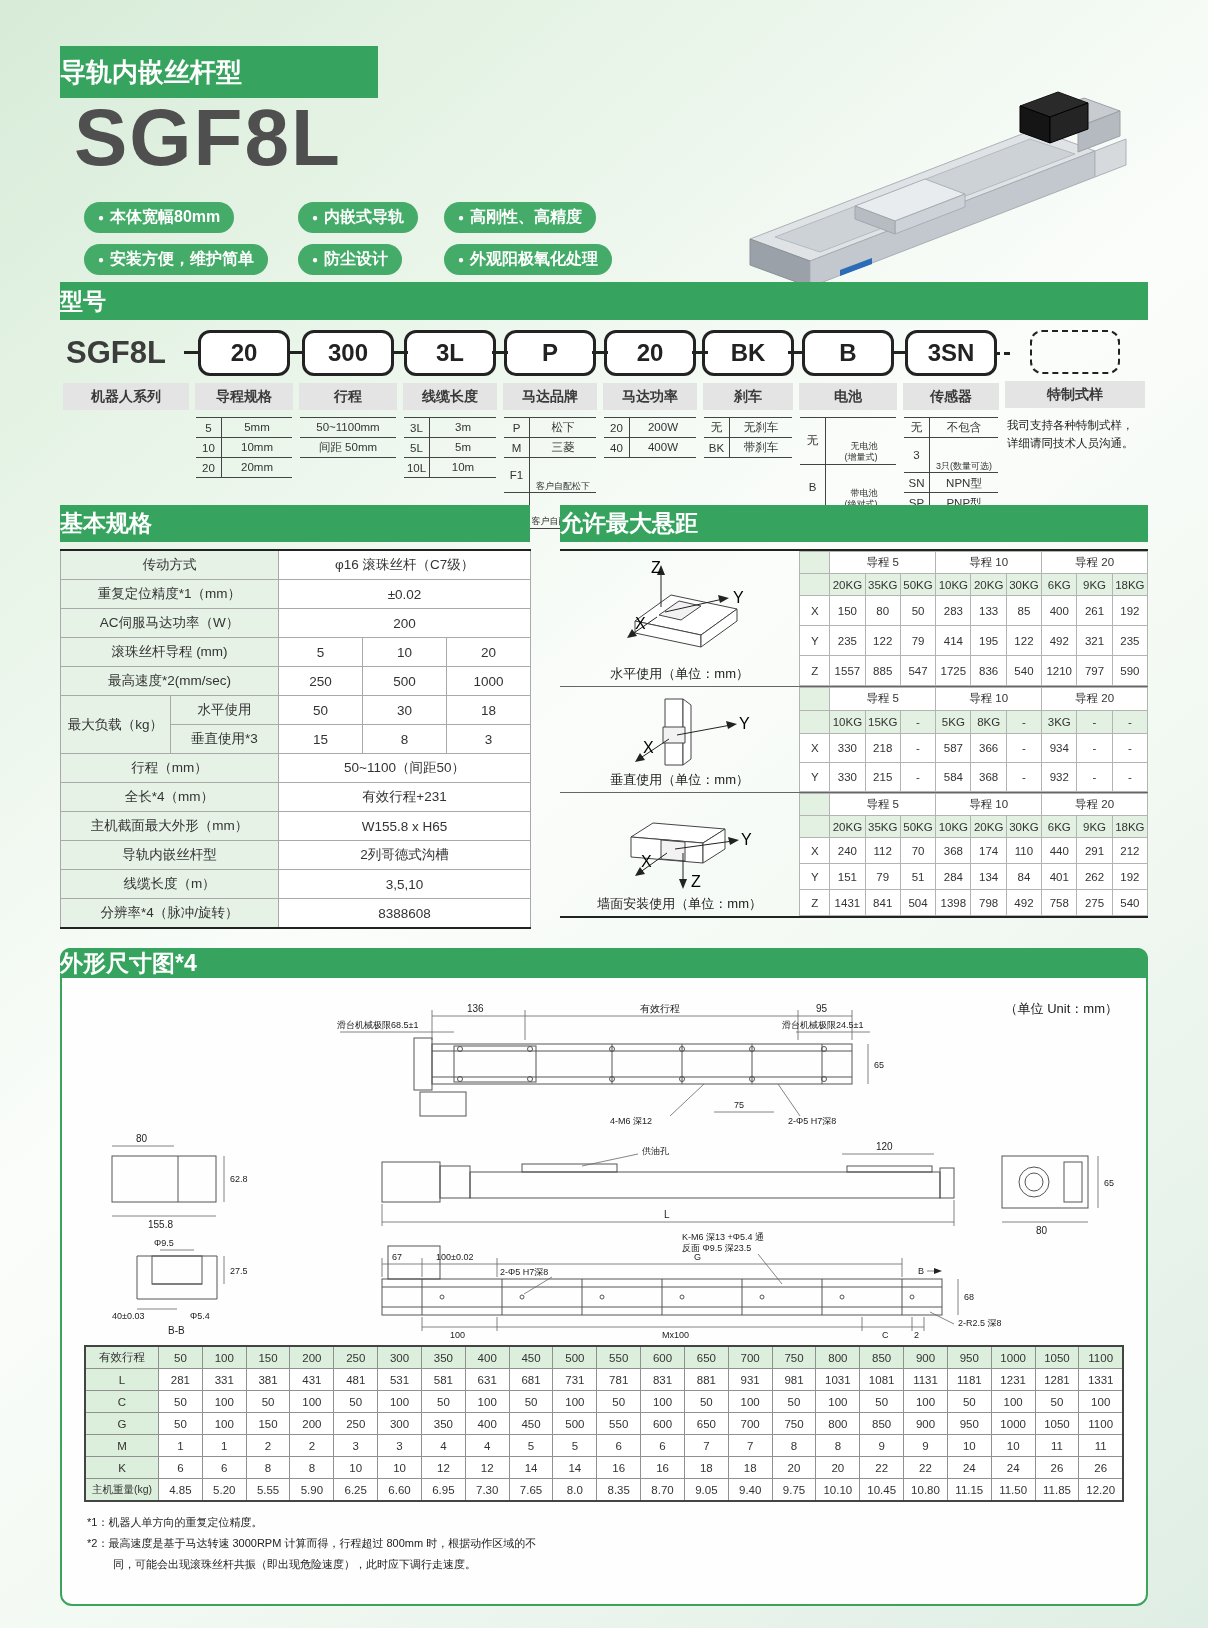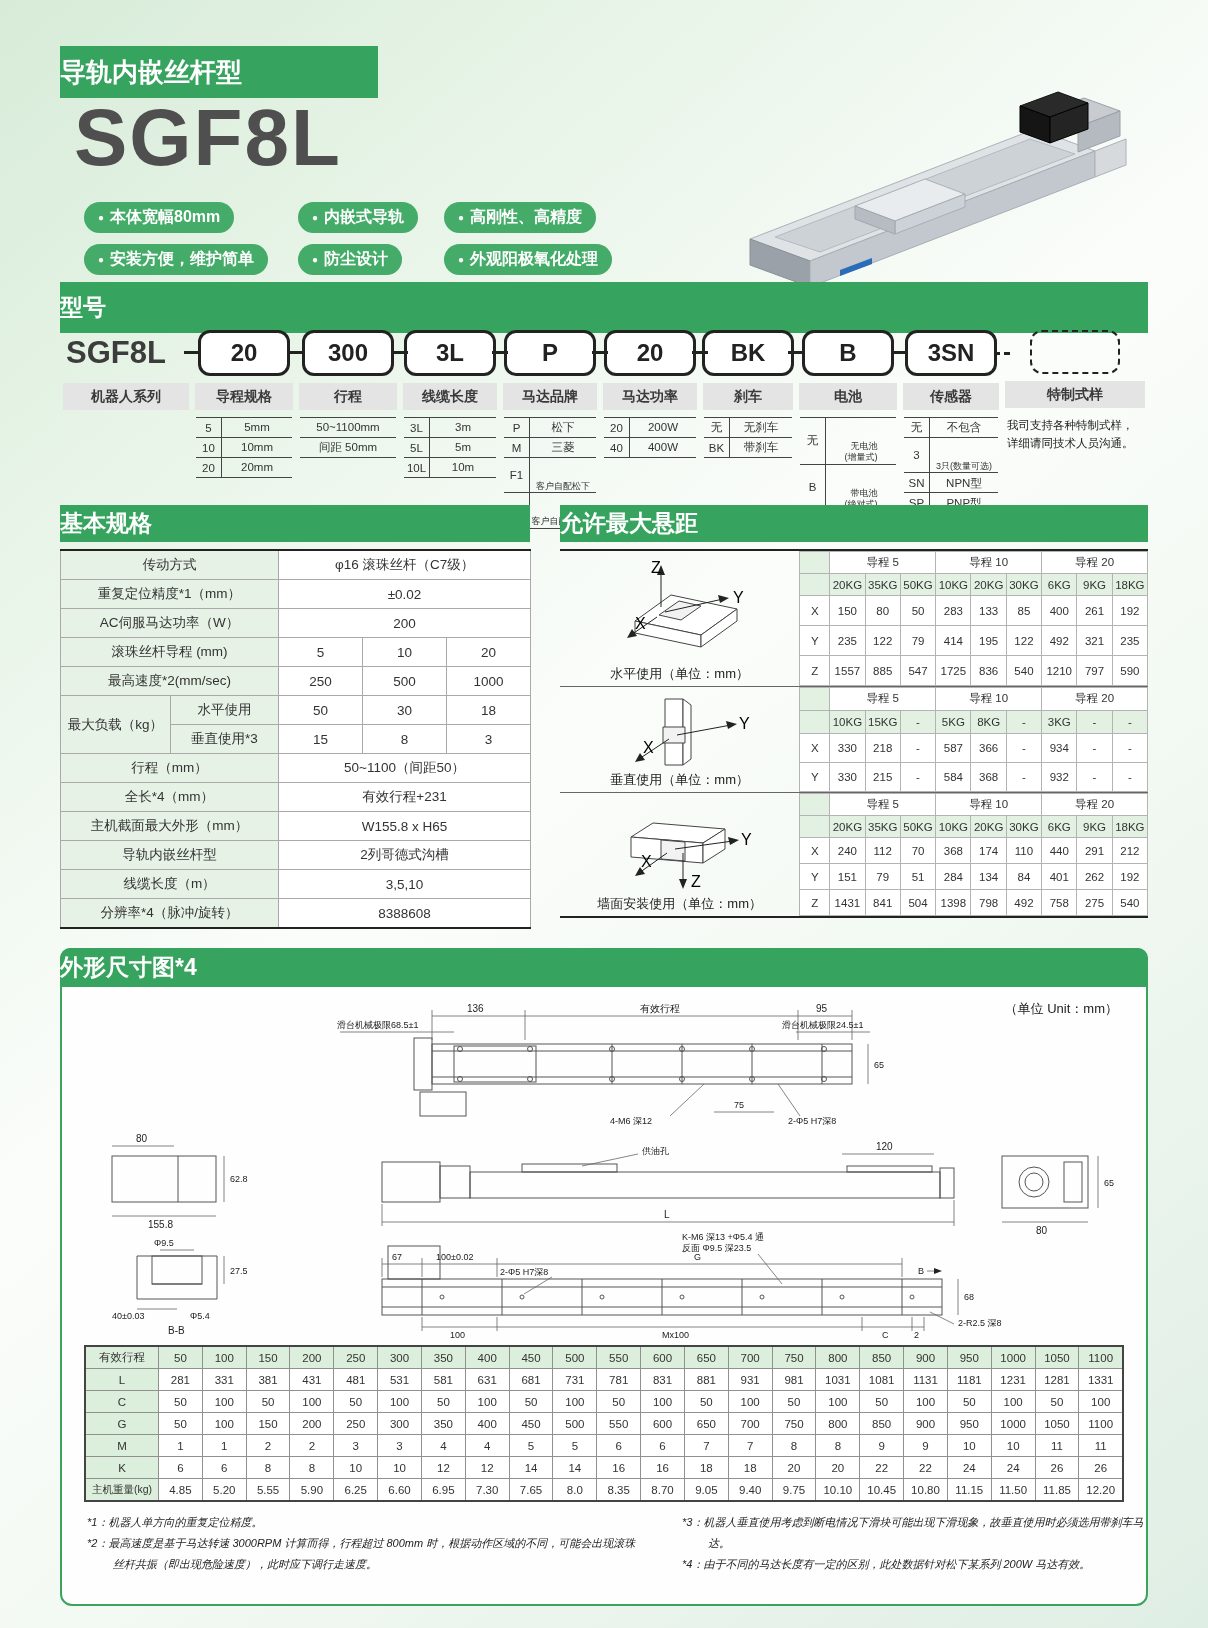--- a/index.html
+++ b/index.html
@@ -9,21 +9,21 @@
   .band{background:#36a35e;color:#fff;font-weight:bold;font-size:23px;display:flex;align-items:center;box-sizing:border-box;}
   
   .tag{position:absolute;left:60px;top:46px;width:318px;height:52px;font-size:26px;}
   .title{position:absolute;left:74px;top:92px;font-size:80px;font-weight:800;color:#4f4f4f;letter-spacing:2px;}
   .hero{position:absolute;left:690px;top:44px;}
   .pills{position:absolute;left:84px;top:202px;display:grid;grid-template-columns:214px 146px auto;grid-row-gap:11px;grid-column-gap:0;}
   .pill{display:inline-flex;align-items:center;background:#44ab68;color:#fff;border-radius:17px;
     font-size:16px;font-weight:bold;padding:5px 14px;width:fit-content;white-space:nowrap;}
   .pill .blt{font-size:10px;margin-right:6px;}
   
-  .band-model{position:absolute;left:60px;top:282px;width:1088px;height:51px;}
+  .band-model{position:absolute;left:60px;top:282px;width:1088px;height:38px;}
   .model-area{position:absolute;left:60px;top:330px;width:1088px;display:flex;}
   .seg{position:relative;box-sizing:border-box;}
   .seg.link::before{content:'';position:absolute;left:-8px;top:21px;width:16px;height:3px;background:#222;}
   .seg.dashedlink::before{content:'';position:absolute;left:-8px;top:22px;width:16px;height:0;border-top:3px dashed #222;background:none;}
   .prefix-text{height:46px;display:flex;align-items:center;font-size:31px;font-weight:800;color:#3c3c3c;padding-left:6px;}
   .code-box{width:86px;height:40px;border:3px solid #222;border-radius:12px;background:#fff;
     font-size:24px;font-weight:bold;color:#222;display:flex;align-items:center;justify-content:center;margin:0 auto;}
   .code-box.dashed{border-style:dashed;border-width:2.5px;background:transparent;}
   .seg-label{height:27px;background:#e4e4e4;display:flex;align-items:center;justify-content:center;
     font-size:14px;font-weight:bold;color:#3a3a3a;margin:7px 3px 7px;}
@@ -50,37 +50,37 @@
   .sus{border-collapse:collapse;table-layout:fixed;font-size:11.5px;background:#fff;width:348px;padding-left:14px;}
   .sus th,.sus td{border:1px solid #b3b3b3;text-align:center;padding:0;font-weight:normal;}
   .sus tr{height:30px;}
   .sus tr.lead,.sus tr.kgrow{height:22px;}
   .sus tr.kgrow td{background:#e3f1e3;}
   .sus td.blank{background:#e3f1e3;}
   .sus-block.mid .sus tr:not(.lead):not(.kgrow){height:28px;}
   .sus-block.last .sus tr:not(.lead):not(.kgrow){height:26px;}
   
   .dims-box{position:absolute;left:60px;top:948px;width:1088px;height:658px;border:2px solid #3aa35c;border-radius:12px;background:#fdfefd;box-sizing:border-box;}
-  .band-dims{position:absolute;left:-2px;top:-2px;width:1088px;height:39px;border-radius:10px 10px 0 0;}
+  .band-dims{position:absolute;left:-2px;top:-2px;width:1088px;height:30px;border-radius:10px 10px 0 0;}
   .unit-note{position:absolute;right:28px;top:50px;font-size:13px;color:#222;}
   .draw{position:absolute;left:20px;top:44px;}
   .draw text{font-size:10px;fill:#222;}
   .draw text.sm{font-size:9px;}
   .draw line,.draw rect,.draw path,.draw polyline,.draw circle{stroke:#555;fill:none;stroke-width:1;}
   .draw .dim{stroke:#666;stroke-width:0.8;}
   .stroke{position:absolute;left:22px;top:395px;border-collapse:collapse;table-layout:fixed;font-size:11.5px;background:#fff;
     width:1040px;border:2px solid #444;}
   .stroke th,.stroke td{border:1px solid #909090;height:21px;text-align:center;padding:0;font-weight:normal;}
   .stroke th{background:#dcefdc;width:72px;}
   .stroke tr.head td{background:#dcefdc;font-weight:normal;}
   .stroke th.wlabel{font-size:10.5px;margin-top:8px;}
   .notes{position:absolute;left:25px;top:562px;display:flex;font-size:11px;color:#222;line-height:1.9;}
   .notes .ncol{width:555px;margin-right:40px;}
   .notes .ncol:last-child{width:470px;margin-right:0;}
-  .note{padding-left:26px;text-indent:-26px;font-style:italic;}
+  .note{padding-left:26px;text-indent:-26px;}
 </style>
 </head>
 <body>
 
 <div class="page">
 
   <div class="band tag">导轨内嵌丝杆型</div>
   <div class="title">SGF8L</div>
 
   <svg class="hero" width="460" height="245" viewBox="0 0 460 245">
@@ -907,20 +907,16 @@
             <td>12.20</td>
           </tr>
     </tbody>
       </table>
 
     <div class="notes">
       <div class="ncol">
         <div class="note">*1：机器人单方向的重复定位精度。</div>
         <div class="note">*2：最高速度是基于马达转速 3000RPM 计算而得，行程超过 800mm 时，根据动作区域的不同，可能会出现滚珠丝杆共振（即出现危险速度），此时应下调行走速度。</div>
       </div>
-      <div class="ncol">
-        <div class="note">*3：机器人垂直使用考虑到断电情况下滑块可能出现下滑现象，故垂直使用时必须选用带刹车马达。</div>
-        <div class="note">*4：由于不同的马达长度有一定的区别，此处数据针对松下某系列 200W 马达有效。</div>
-      </div>
     </div>
   </div>
 
 </div>
 
 </body></html>

